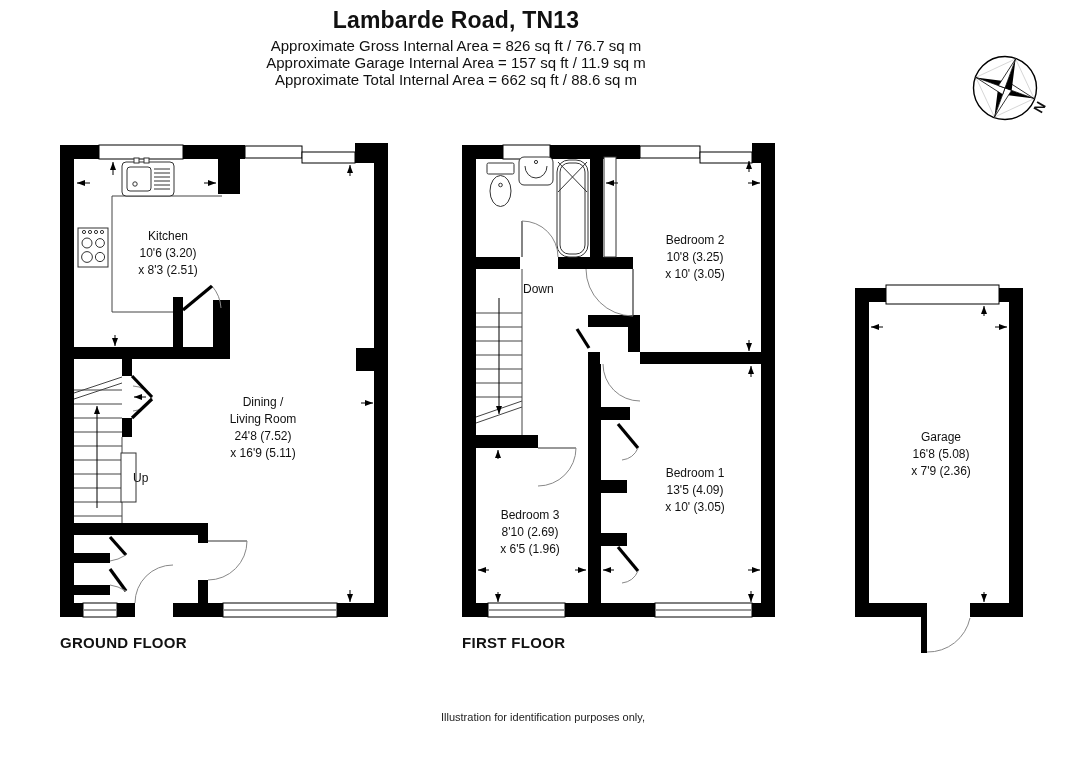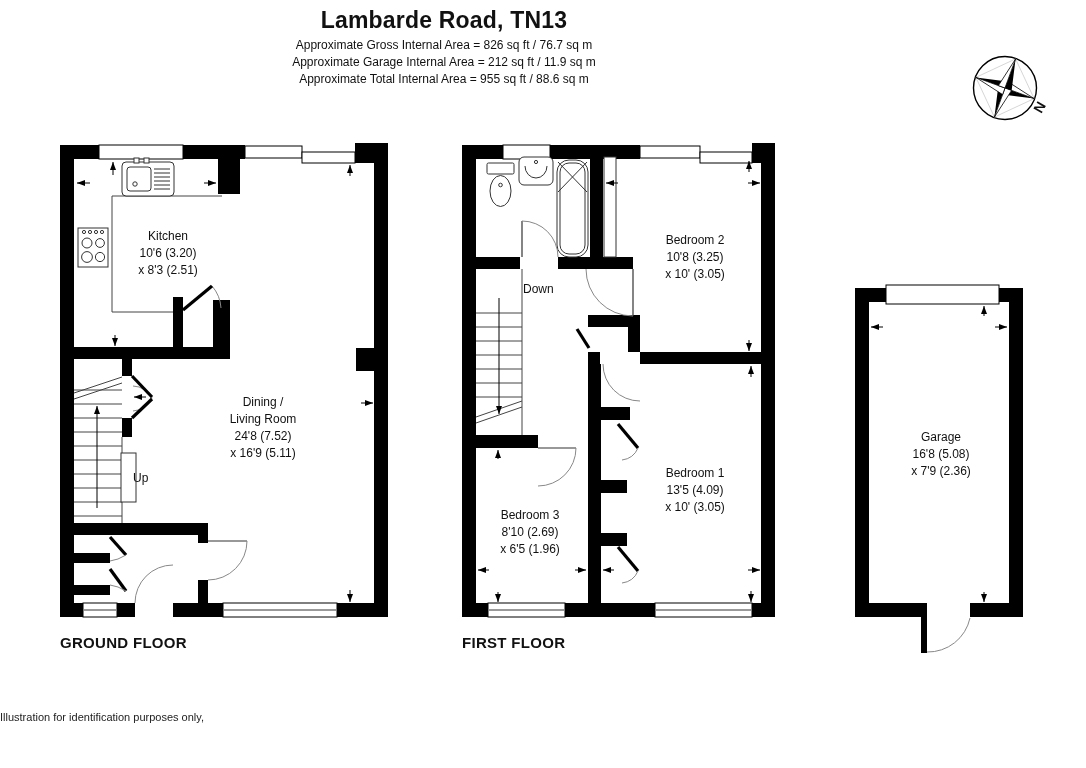--- a/index.html
+++ b/index.html
@@ -1,21 +1,21 @@
 <!DOCTYPE html>
 <html><head>
 <meta charset="utf-8">
 <style>
   html,body{margin:0;padding:0;background:#fff;}
   body{width:1086px;height:768px;position:relative;overflow:hidden;
        font-family:"Liberation Sans",sans-serif;color:#111;}
-  .header{position:absolute;top:7px;left:4px;width:880px;text-align:center;}
+  .header{position:absolute;top:7px;left:16px;width:880px;text-align:center;}
   .title{font-size:23px;font-weight:bold;letter-spacing:.2px;margin:0 0 3px 0;}
-  .area-line{font-size:12px;line-height:17px;}
-  .footer{position:absolute;top:711px;left:0;width:1086px;}
+  .area-line{font-size:15px;line-height:17px;}
+  .footer{position:absolute;top:711px;left:0;width:1086px;text-align:center;}
   .footer-line{font-size:11px;line-height:13.5px;color:#222;}
   svg{position:absolute;left:0;top:0;}
   .wall{fill:#000;stroke:none;}
   .win rect{fill:#fff;stroke:#000;stroke-width:1;}
   .win line{stroke:#000;stroke-width:.8;}
   .thin{stroke:#444;stroke-width:1;fill:none;}
   .fix{stroke:#333;stroke-width:1;fill:#fff;}
   .door{stroke:#888;stroke-width:1;fill:none;}
   .leaf{stroke:#000;stroke-width:3.2;fill:none;}
   .leafthin{stroke:#333;stroke-width:1.2;fill:none;}
@@ -25,22 +25,22 @@
   .slabel{font-size:12px;}
   .flabel{font-size:15px;font-weight:bold;letter-spacing:.3px;}
   .nlabel{font-size:14px;font-weight:bold;}
 </style>
 </head>
 <body>
 
 <div class="header">
   <div class="title">Lambarde Road, TN13</div>
   <div class="area-line">Approximate Gross Internal Area = 826 sq ft / 76.7 sq m</div>
-  <div class="area-line">Approximate Garage Internal Area = 212 sq ft / 11.9 sq m</div>
-  <div class="area-line">Approximate Total Internal Area = 955 sq ft / 88.6 sq m</div>
+  <div class="area-line">Approximate Garage Internal Area = 157 sq ft / 11.9 sq m</div>
+  <div class="area-line">Approximate Total Internal Area = 662 sq ft / 88.6 sq m</div>
 </div>
 
 <svg width="1086" height="768" viewBox="0 0 1086 768">
   <defs>
     <marker id="ah" markerWidth="8" markerHeight="6" refX="8" refY="3" orient="auto">
       <path d="M0,0 L8,3 L0,6 Z" fill="#000"></path>
     </marker>
   </defs>
 
   <g>

